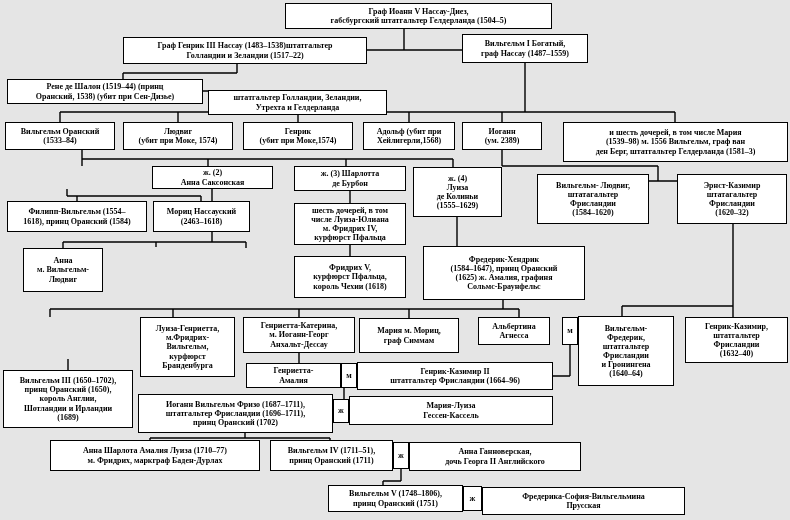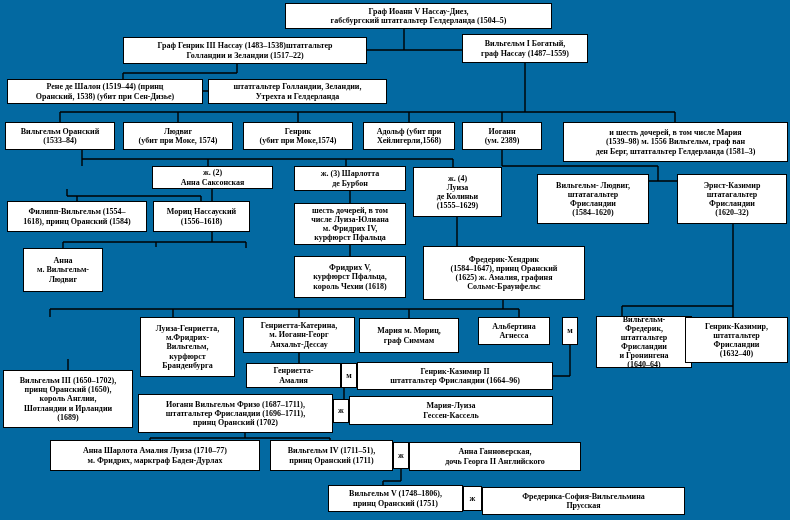--- a/index.html
+++ b/index.html
@@ -1,19 +1,19 @@
 <!DOCTYPE html>
 <html><head>
 <meta charset="utf-8">
 <style>
   html,body{margin:0;padding:0;background:#ffffff;}
   .stage{
     position:relative;
     width:790px;height:520px;
-    background:#0369a1;
+    background:#e5e5e5;
     font-family:"Liberation Serif","DejaVu Serif",serif;
     overflow:hidden;
   }
   svg.wires{position:absolute;left:0;top:0;width:790px;height:520px;}
   .nd{
     position:absolute;
     box-sizing:border-box;
     border:1.5px solid #000;
     background:#fff;
     display:flex;align-items:center;justify-content:center;
@@ -59,21 +59,21 @@
   </svg>
 
   <div class="nd" style="left:285px;top:3px;width:267px;height:26px">Граф Иоанн V Нассау-Диез,
 габсбургский штатгальтер Гелдерланда (1504–5)</div>
   <div class="nd" style="left:123px;top:37px;width:244px;height:27px">Граф Генрик III Нассау (1483–1538)штатгальтер
 Голландии и Зеландии (1517–22)</div>
   <div class="nd" style="left:462px;top:34px;width:126px;height:29px">Вильгельм I Богатый,
 граф Нассау (1487–1559)</div>
   <div class="nd" style="left:7px;top:79px;width:196px;height:25px">Рене де Шалон (1519–44) (принц
 Оранский, 1538) (убит при Сен-Дизье)</div>
-  <div class="nd" style="left:208px;top:79px;width:179px;height:25px">штатгальтер Голландии, Зеландии,
+  <div class="nd" style="left:208px;top:90px;width:179px;height:25px">штатгальтер Голландии, Зеландии,
 Утрехта и Гелдерланда</div>
   <div class="nd" style="left:5px;top:122px;width:110px;height:28px">Вильгельм Оранский
 (1533–84)</div>
   <div class="nd" style="left:123px;top:122px;width:110px;height:28px">Людвиг
 (убит при Моке, 1574)</div>
   <div class="nd" style="left:243px;top:122px;width:110px;height:28px">Генрик
 (убит при Моке,1574)</div>
   <div class="nd" style="left:363px;top:122px;width:92px;height:28px">Адольф (убит при
 Хейлигерли,1568)</div>
   <div class="nd" style="left:462px;top:122px;width:80px;height:28px">Иоганн
@@ -93,21 +93,21 @@
 штатагальтер
 Фрисландии
 (1584–1620)</div>
   <div class="nd" style="left:677px;top:174px;width:110px;height:50px">Эрнст-Казимир
 штатагальтер
 Фрисландии
 (1620–32)</div>
   <div class="nd" style="left:7px;top:201px;width:140px;height:31px">Филипп-Вильгельм (1554–
 1618), принц Оранский (1584)</div>
   <div class="nd" style="left:153px;top:201px;width:97px;height:31px">Мориц Нассауский
-(1556–1618)</div>
+(2463–1618)</div>
   <div class="nd" style="left:294px;top:203px;width:112px;height:42px">шесть дочерей, в том
 числе Луиза-Юлиана
 м. Фридрих IV,
 курфюрст Пфальца</div>
   <div class="nd" style="left:23px;top:248px;width:80px;height:44px">Анна
 м. Вильгельм-
 Людвиг</div>
   <div class="nd" style="left:294px;top:256px;width:112px;height:42px">Фридрих V,
 курфюрст Пфальца,
 король Чехии (1618)</div>
@@ -121,21 +121,21 @@
 курфюрст
 Бранденбурга</div>
   <div class="nd" style="left:359px;top:318px;width:100px;height:35px">Мария м. Мориц,
 граф Симмам</div>
   <div class="nd" style="left:243px;top:317px;width:112px;height:36px">Генриетта-Катерина,
 м. Иоганн-Георг
 Анхальт-Дессау</div>
   <div class="nd" style="left:478px;top:317px;width:72px;height:28px">Альбертина
 Агнесса</div>
   <div class="nd tiny" style="left:562px;top:317px;width:16px;height:28px">м</div>
-  <div class="nd" style="left:596px;top:316px;width:96px;height:52px">Вильгельм-
+  <div class="nd" style="left:578px;top:316px;width:96px;height:70px">Вильгельм-
 Фредерик,
 штатгальтер
 Фрисландии
 и Гронингена
 (1640–64)</div>
   <div class="nd" style="left:685px;top:317px;width:103px;height:46px">Генрик-Казимир,
 штатгальтер
 Фрисландии
 (1632–40)</div>
   <div class="nd" style="left:246px;top:363px;width:95px;height:25px">Генриетта-

